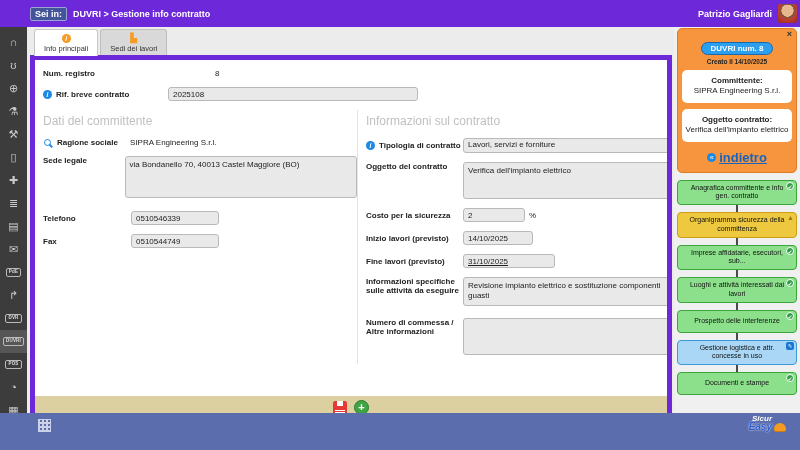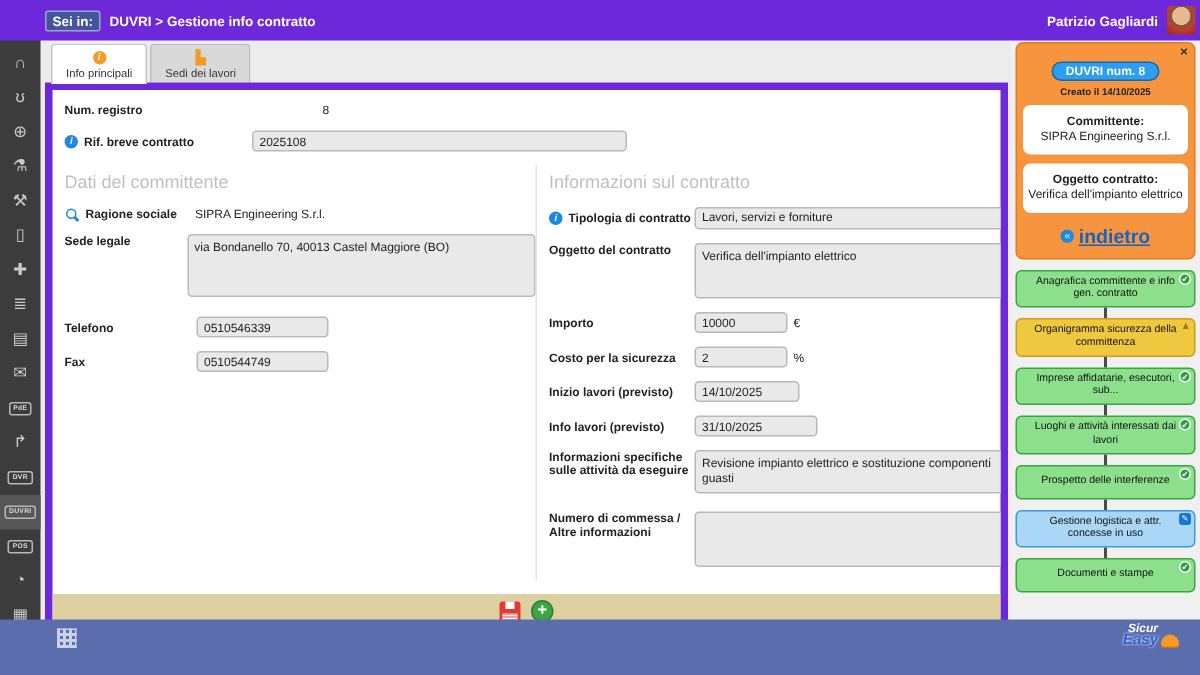--- a/index.html
+++ b/index.html
@@ -228,40 +228,35 @@
                 <span>Lavori, servizi e forniture</span>
                 <span class="arrow">▾</span>
               </div>
             </div>
 
             <div class="frow top" style="padding-left:3px">
               <span class="flabel w-r">Oggetto del contratto</span>
               <textarea class="tarea" style="width: 215px; height: 37px;" readonly="">Verifica dell'impianto elettrico</textarea>
             </div>
 
-            <div class="frow" style="padding-left:3px">
-              <span class="flabel w-r">Importo</span>
-              <input class="inp" style="width: 62px;" readonly="" value="10000">
-              <span class="fvalue" style="margin-left:4px">€</span>
-            </div>
 
             <div class="frow" style="padding-left:3px">
               <span class="flabel w-r">Costo per la sicurezza</span>
               <input class="inp" style="width: 62px;" readonly="" value="2">
               <span class="fvalue" style="margin-left:4px">%</span>
             </div>
 
             <div class="frow" style="padding-left:3px">
               <span class="flabel w-r">Inizio lavori (previsto)</span>
               <input class="inp" style="width: 70px;" readonly="" value="14/10/2025">
             </div>
 
             <div class="frow" style="padding-left:3px">
-              <span class="flabel w-r">Info lavori (previsto)</span>
-              <input class="inp" style="width: 82px;" readonly="" value="31/10/2025">
+              <span class="flabel w-r">Fine lavori (previsto)</span>
+              <input class="inp" style="width: 92px; text-decoration: underline;" readonly="" value="31/10/2025">
             </div>
 
             <div class="frow top" style="padding-left:3px">
               <span class="flabel w-r">Informazioni specifiche sulle attività da eseguire</span>
               <textarea class="tarea" style="width: 215px; height: 29px;" readonly="">Revisione impianto elettrico e sostituzione componenti guasti</textarea>
             </div>
 
             <div class="frow top" style="padding-left:3px;margin-top:12px">
               <span class="flabel w-r">Numero di commessa / Altre informazioni</span>
               <textarea class="tarea" style="width: 215px; height: 37px;" readonly=""></textarea>

